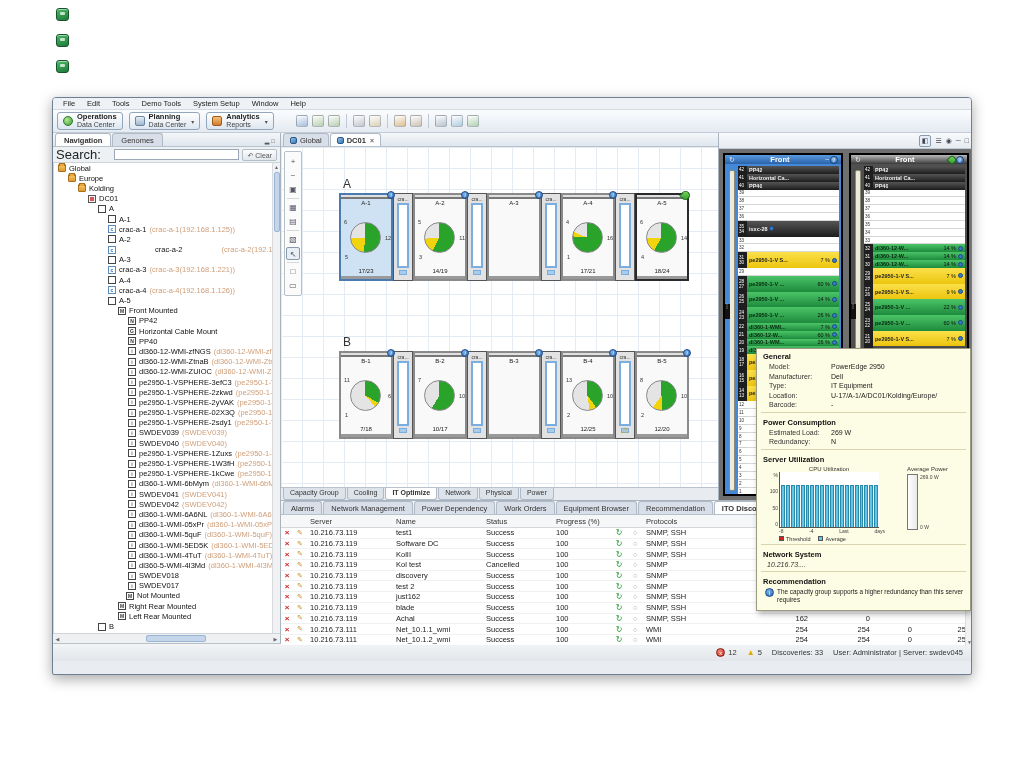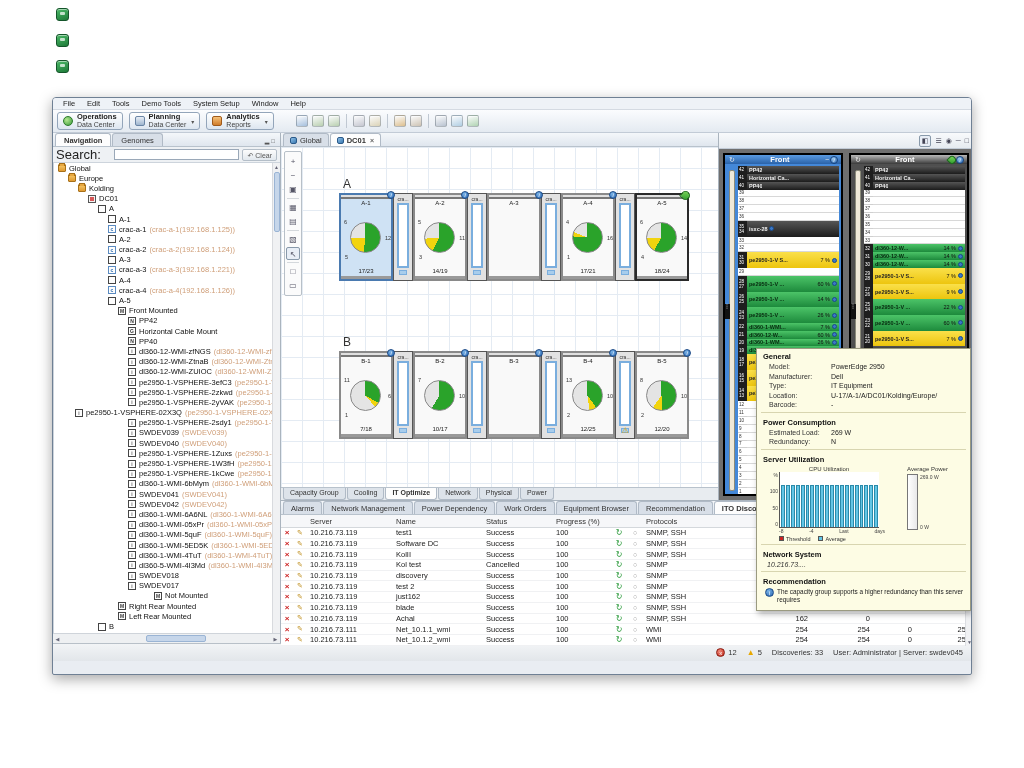--- a/index.html
+++ b/index.html
@@ -320,21 +320,21 @@
           </div>
           <div class="tree-row" style="padding-left: 54px;">
             <span class="ti ti-box ti-crac">c</span>
             <span class="tree-lbl">crac-a-1</span>
             <span class="tree-sfx">(crac-a-1(192.168.1.125))</span>
           </div>
           <div class="tree-row" style="padding-left: 54px;">
             <span class="ti ti-box ti-rack"></span>
             <span class="tree-lbl">A-2</span>
           </div>
-          <div class="tree-row" style="padding-left: 54px;">
+          <div class="tree-row" style="padding-left: 54px; gap: 36px;">
             <span class="ti ti-box ti-crac">c</span>
             <span class="tree-lbl">crac-a-2</span>
             <span class="tree-sfx">(crac-a-2(192.168.1.124))</span>
           </div>
           <div class="tree-row" style="padding-left: 54px;">
             <span class="ti ti-box ti-rack"></span>
             <span class="tree-lbl">A-3</span>
           </div>
           <div class="tree-row" style="padding-left: 54px;">
             <span class="ti ti-box ti-crac">c</span>
@@ -393,21 +393,21 @@
           <div class="tree-row" style="padding-left: 74px;">
             <span class="ti ti-box ti-server">i</span>
             <span class="tree-lbl">pe2950-1-VSPHERE-2zkwd</span>
             <span class="tree-sfx">(pe2950-1-VSPHERE-2zkwd)</span>
           </div>
           <div class="tree-row" style="padding-left: 74px;">
             <span class="ti ti-box ti-server">i</span>
             <span class="tree-lbl">pe2950-1-VSPHERE-2yVAK</span>
             <span class="tree-sfx">(pe2950-1-VSPHERE-2yVAK)</span>
           </div>
-          <div class="tree-row" style=" margin-left: 21px;">
+          <div class="tree-row" style="padding-left: 74px;">
             <span class="ti ti-box ti-server">i</span>
             <span class="tree-lbl">pe2950-1-VSPHERE-02X3Q</span>
             <span class="tree-sfx">(pe2950-1-VSPHERE-02X3Q)</span>
           </div>
           <div class="tree-row" style="padding-left: 74px;">
             <span class="ti ti-box ti-server">i</span>
             <span class="tree-lbl">pe2950-1-VSPHERE-2sdy1</span>
             <span class="tree-sfx">(pe2950-1-VSPHERE-2sdy1)</span>
           </div>
           <div class="tree-row" style="padding-left: 74px;">
@@ -481,21 +481,21 @@
             <span class="tree-sfx">(dl360-1-WMI-4I3Md)</span>
           </div>
           <div class="tree-row" style="padding-left: 74px;">
             <span class="ti ti-box ti-server">i</span>
             <span class="tree-lbl">SWDEV018</span>
           </div>
           <div class="tree-row" style="padding-left: 74px;">
             <span class="ti ti-box ti-server">i</span>
             <span class="tree-lbl">SWDEV017</span>
           </div>
-          <div class="tree-row" style="padding-left: 100px;">
+          <div class="tree-row" style="padding-left: 72px;">
             <span class="ti ti-box ti-mount">M</span>
             <span class="tree-lbl">Not Mounted</span>
           </div>
           <div class="tree-row" style="padding-left: 64px;">
             <span class="ti ti-box ti-mount">M</span>
             <span class="tree-lbl">Right Rear Mounted</span>
           </div>
           <div class="tree-row" style="padding-left: 64px;">
             <span class="ti ti-box ti-mount">M</span>
             <span class="tree-lbl">Left Rear Mounted</span>

